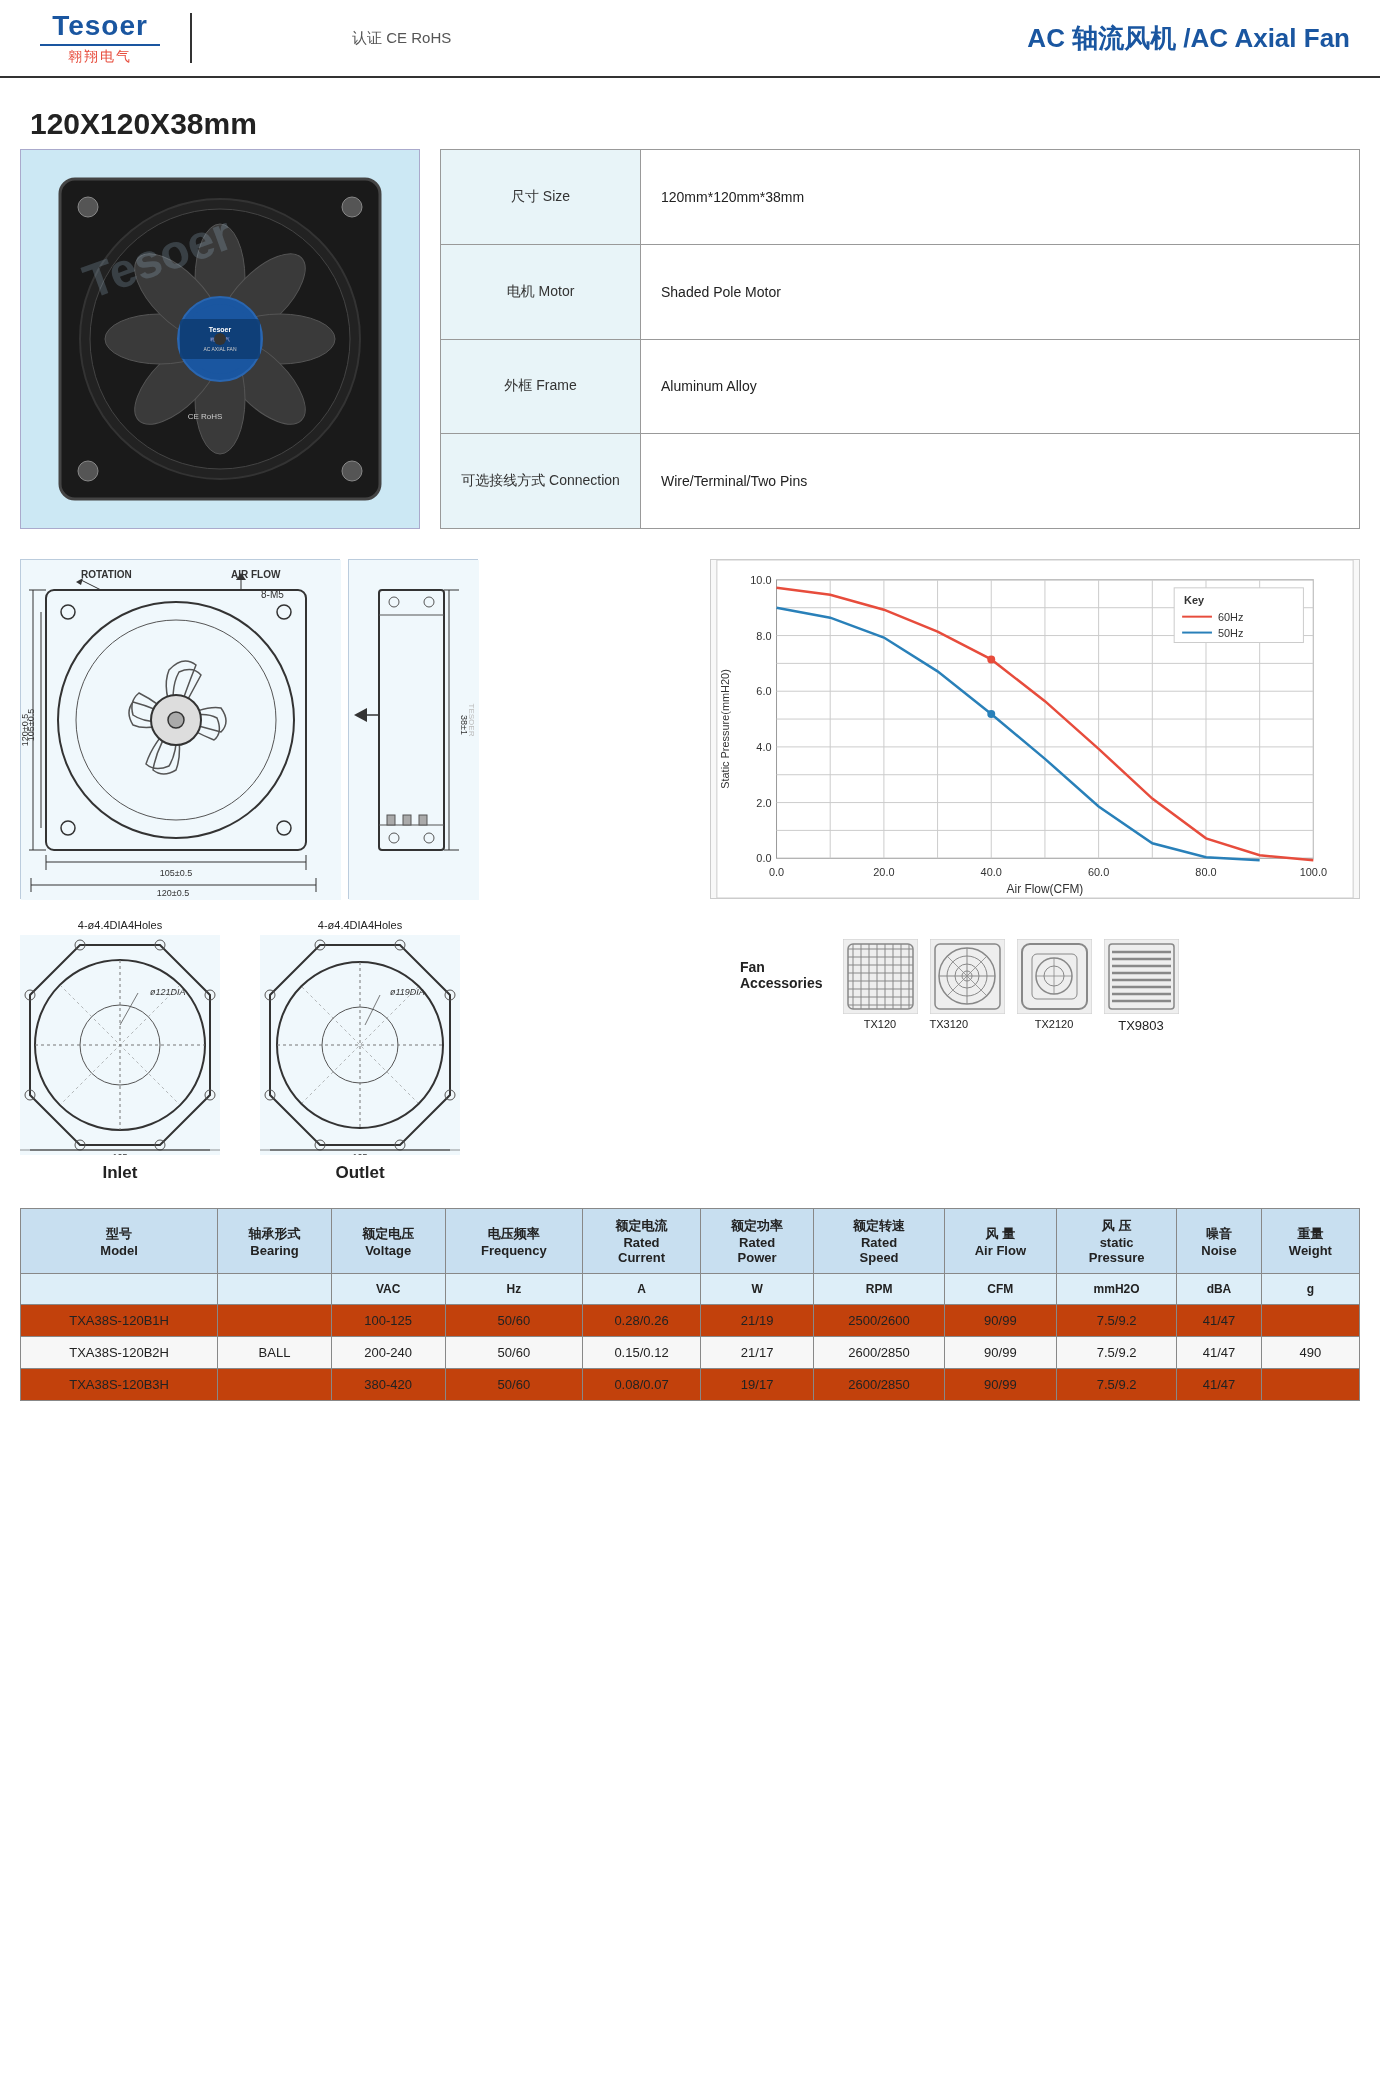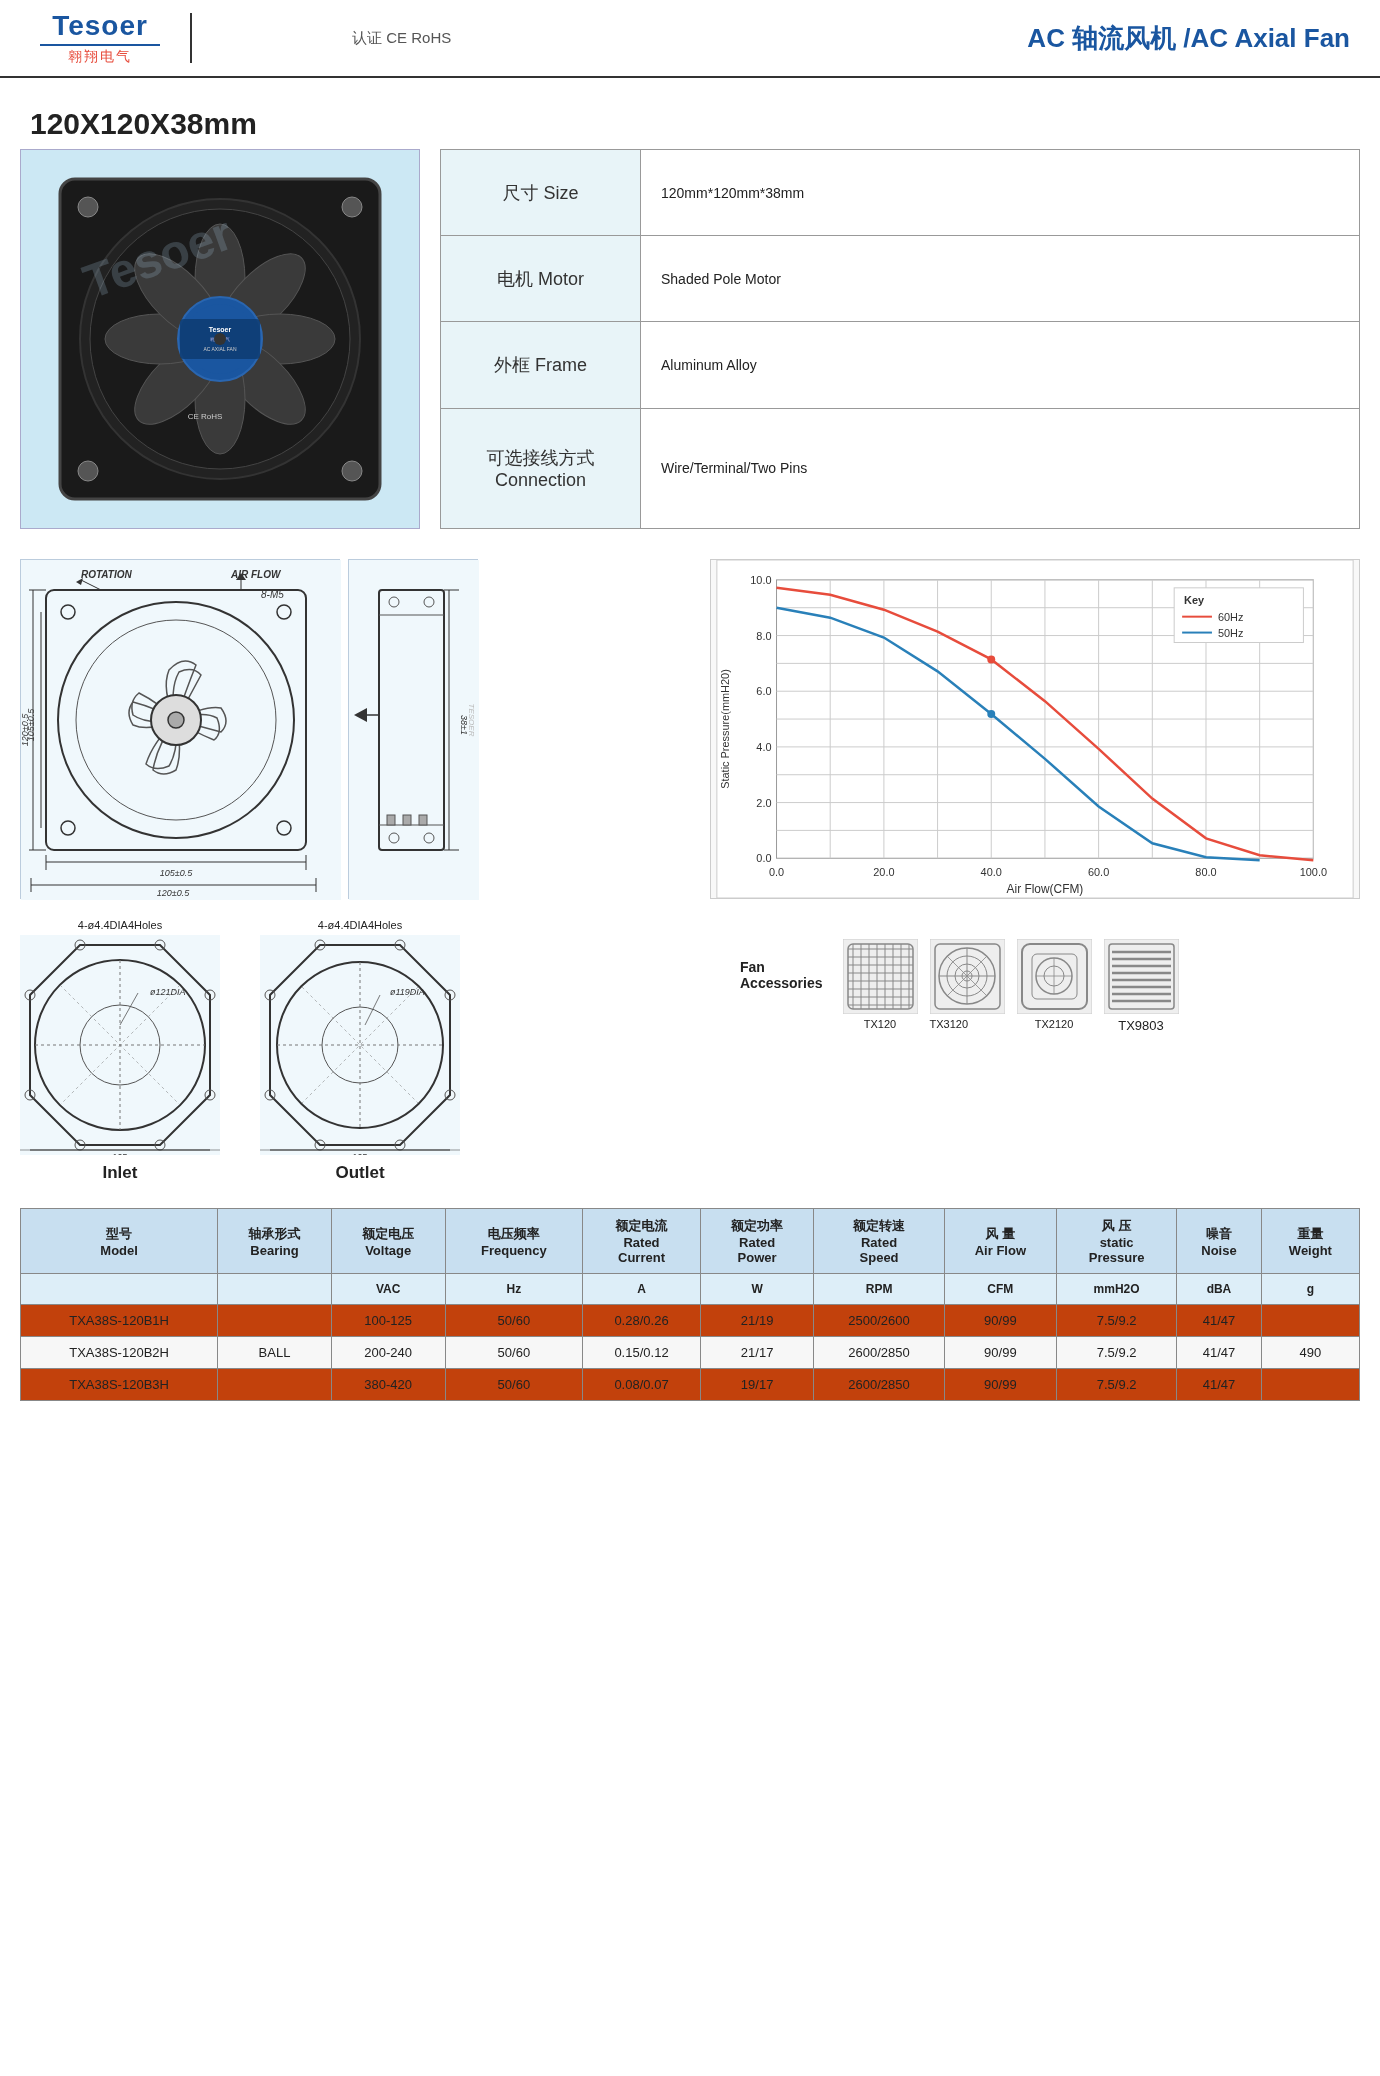--- a/index.html
+++ b/index.html
@@ -82,21 +82,21 @@
       overflow: hidden;
     }
     
     .specs-table {
       flex: 1;
       border-collapse: collapse;
     }
     .specs-table td {
       border: 1px solid #999;
       padding: 14px 20px;
-      font-size: 18px;
+      font-size: 14px;
       vertical-align: middle;
     }
     .specs-table td:first-child {
       background: #e8f4f8;
       color: #333;
       font-weight: 500;
       width: 200px;
       text-align: center;
     }
     .specs-table td:last-child {
@@ -109,21 +109,20 @@
     .mid-section {
       display: flex;
       padding: 10px 20px;
       gap: 10px;
       align-items: flex-start;
     }
     .diagram-area {
       display: flex;
       gap: 8px;
       width: 680px;
-      font-style: italic;
     }
     .diagram-box {
       background: #f0f8fc;
       border: 1px solid #bcd;
       position: relative;
     }
     .diagram-front {
       width: 320px;
       height: 340px;
     }

